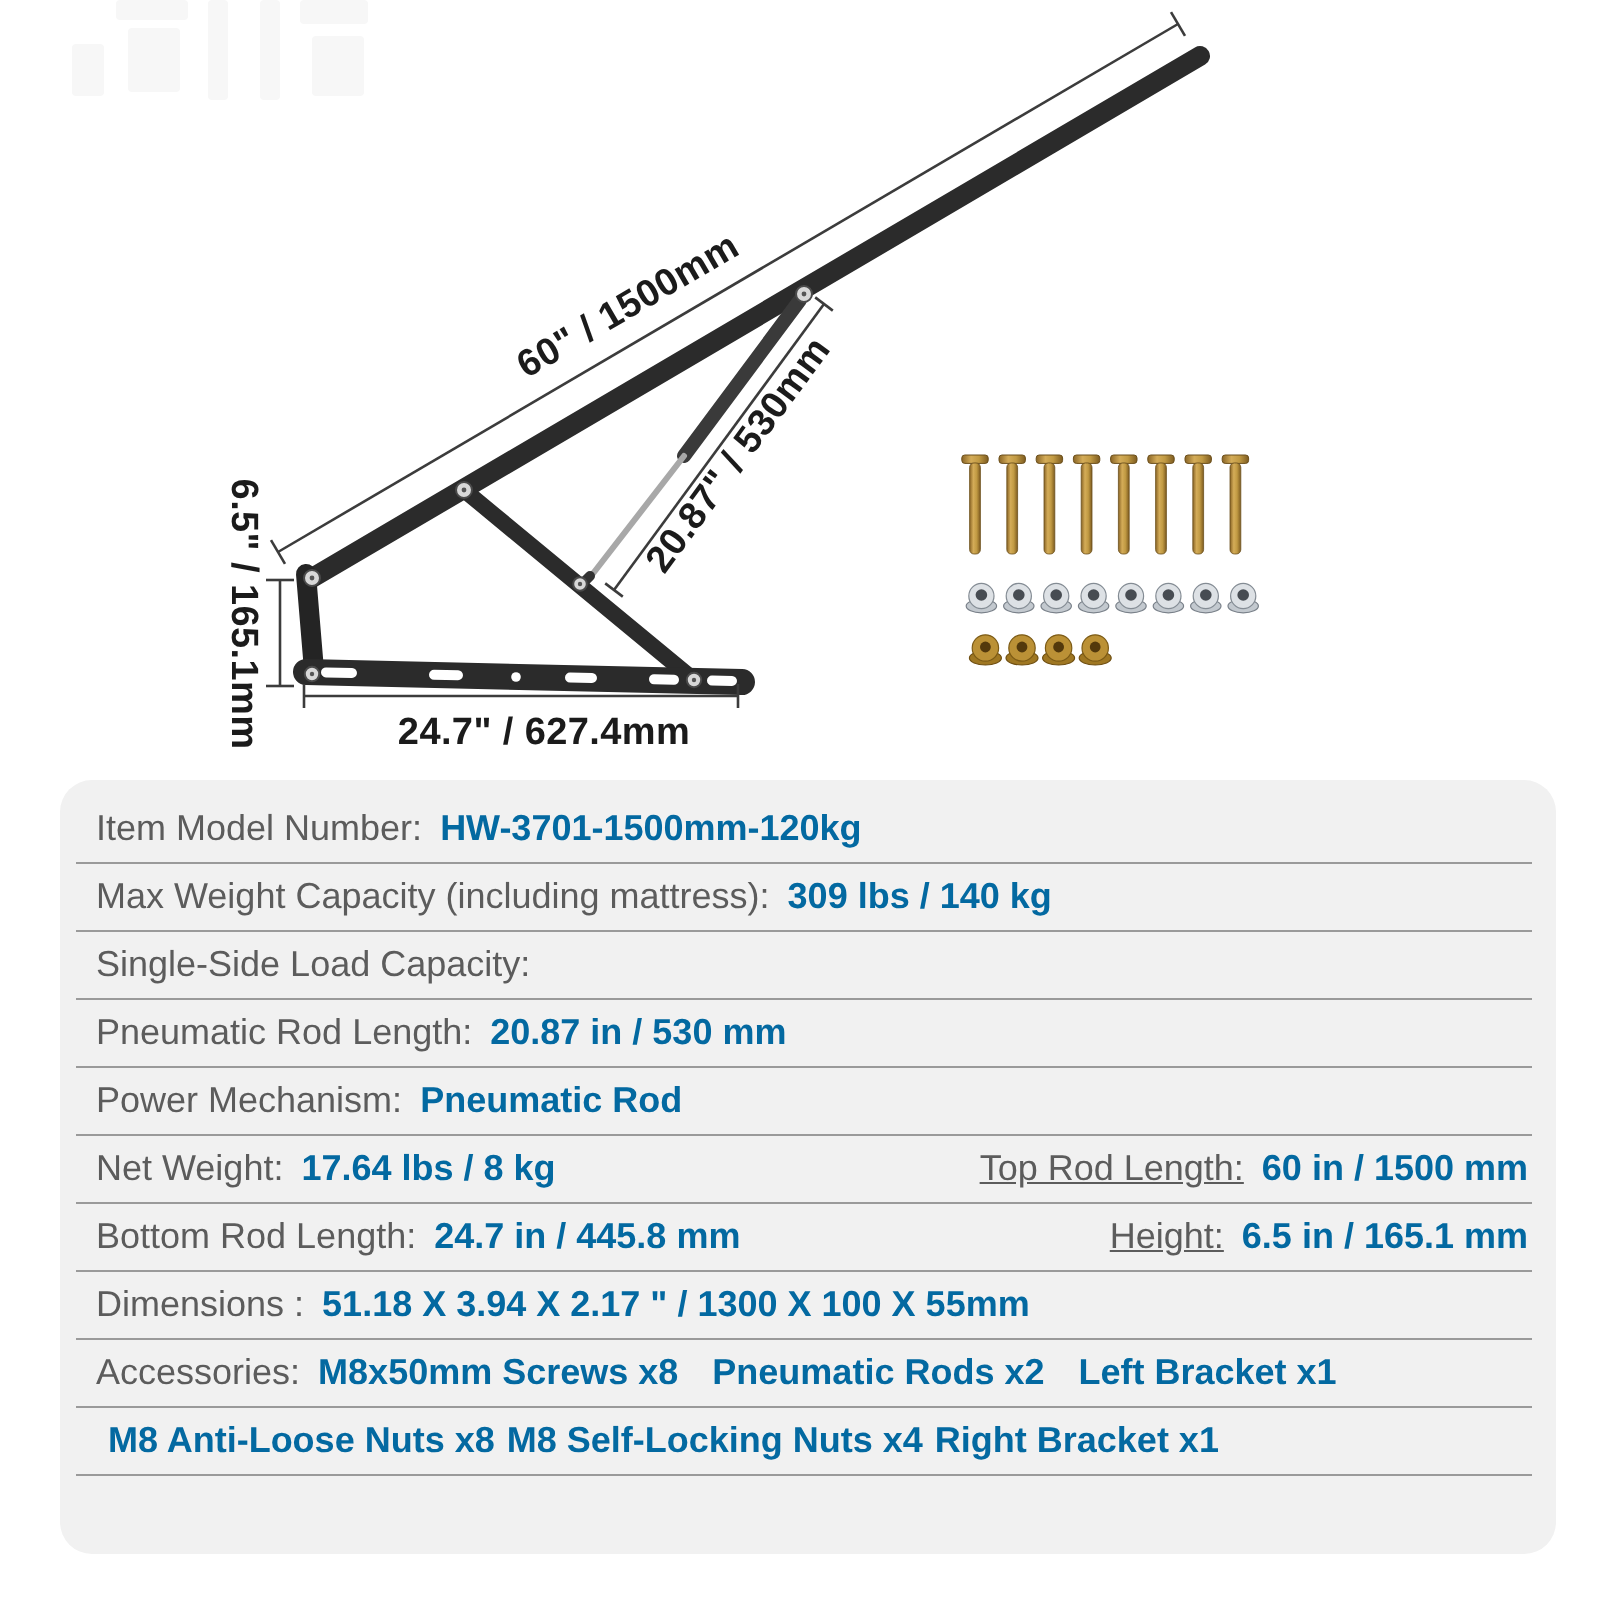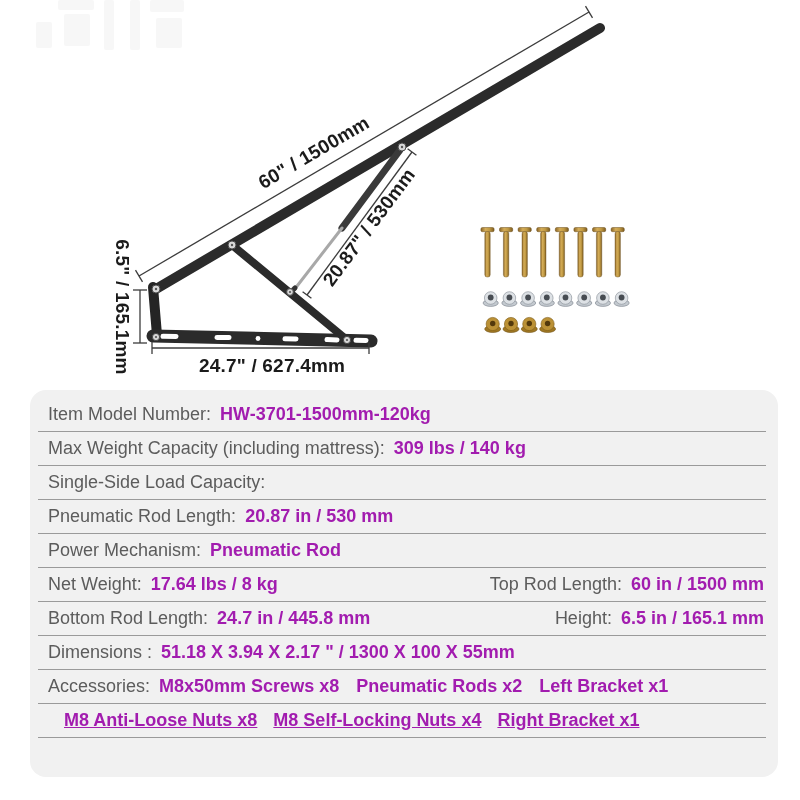--- a/index.html
+++ b/index.html
@@ -15,24 +15,24 @@
     background:#f1f1f1;border-radius:16px;
     padding:8px 14px 0 18px;box-sizing:border-box;
   }
   .spec-row{
     height:33px;display:flex;align-items:center;
     border-bottom:1px solid #9a9a9a;
     font-size:18px;white-space:nowrap;
     margin-left:-10px;padding-left:10px;margin-right:-2px;padding-right:2px;
   }
   .spec-label{color:#5c5c5c;}
-  .spec-value{color:#a21caf;font-weight:700;margin-left:9px;}
-  .pair2{margin-left:auto;}
+  .spec-value{color:#0369a1;font-weight:700;margin-left:9px;}
+  .pair2{margin-left:auto;text-decoration:underline;}
   .item + .item{margin-left:17px;}
-  .no-label .spec-value{margin-left:16px;text-decoration:underline;}
+  .no-label .spec-value{margin-left:6px;}
 </style>
 </head>
 <body>
 
 <svg class="illustration" viewBox="0 0 800 390" xmlns="http://www.w3.org/2000/svg">
   <defs>
     <linearGradient id="brassGrad" x1="0" y1="0" x2="1" y2="0">
       <stop offset="0" stop-color="#8a6526"></stop>
       <stop offset="0.35" stop-color="#d4ac58"></stop>
       <stop offset="0.65" stop-color="#c19a43"></stop>

